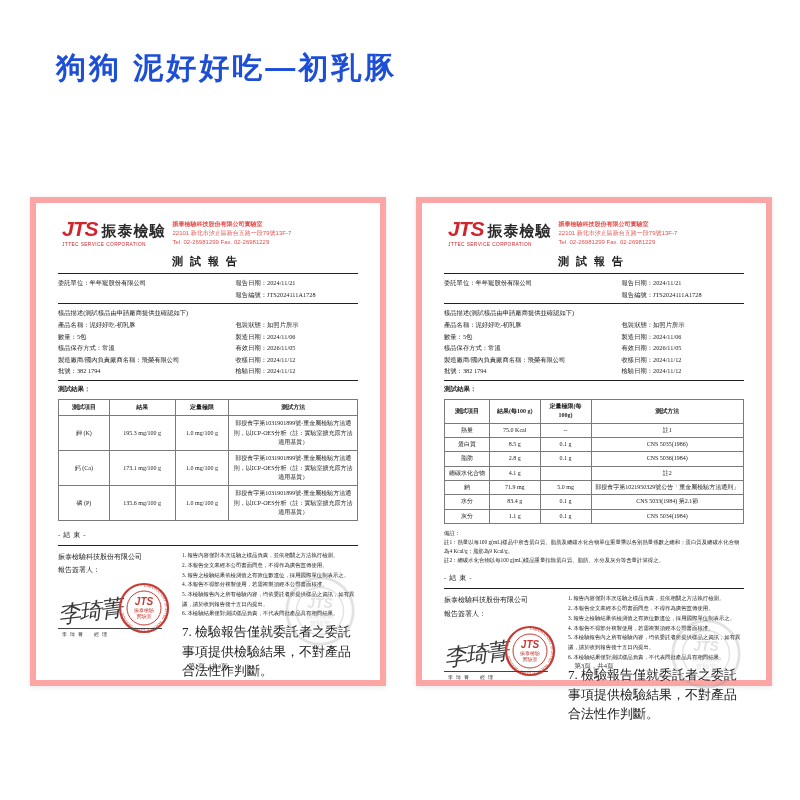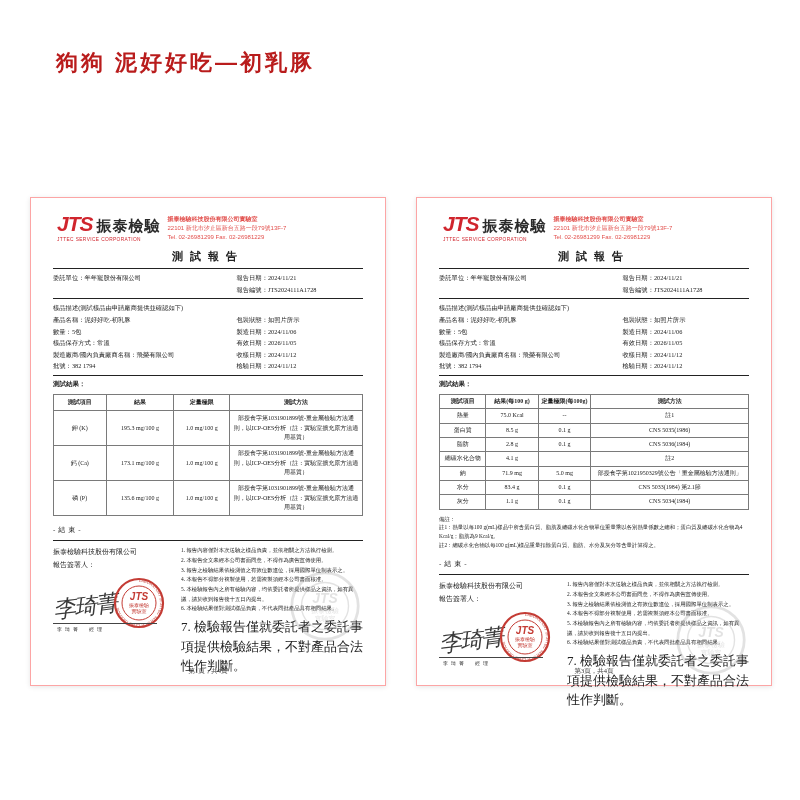--- a/index.html
+++ b/index.html
@@ -1,21 +1,21 @@
 <!DOCTYPE html>
 <html><head>
 <meta charset="utf-8">
 <style>
   html,body{margin:0;padding:0;}
   body{width:800px;height:800px;position:relative;background:#ffffff;overflow:hidden;
        font-family:"Liberation Serif","DejaVu Serif",serif;}
   .page-title{position:absolute;left:56px;top:48px;font-family:"Liberation Sans","DejaVu Sans",sans-serif;
-       font-weight:700;font-size:22px;color:#b91c1c;letter-spacing:3px;}
+       font-weight:700;font-size:30px;color:#1d4ed8;letter-spacing:3px;}
   .docs{position:absolute;left:30px;top:197px;width:742px;display:flex;gap:30px;}
-  .doc-card{width:356px;height:489px;background:#fff;border:1px solid #fca5a5;
+  .doc-card{width:356px;height:489px;background:#fff;border:6px solid #fca5a5;
        box-shadow:0 1px 5px rgba(0,0,0,.10);box-sizing:border-box;padding:13px 22px 8px;
        position:relative;color:#222;}
   
   .hdr{display:flex;align-items:flex-start;gap:7px;margin:2px 0 0 4px;}
   .logo-row{display:flex;align-items:baseline;gap:4px;}
   .logo-jts{color:#d0252d;font-family:"Liberation Sans",sans-serif;font-style:italic;font-weight:800;font-size:21px;letter-spacing:-1px;line-height:1;}
   .logo-cn{font-family:"Liberation Sans",sans-serif;font-weight:900;font-size:15px;color:#2b2b2b;letter-spacing:1px;}
   .logo-sub{font-size:4.8px;color:#d0252d;letter-spacing:.4px;margin-top:1px;font-family:"Liberation Sans",sans-serif;}
   .addr{font-size:6px;color:#e2504d;line-height:1.5;padding-top:2px;font-family:"Liberation Sans",sans-serif;}
   .addr-l1{font-weight:700;}

